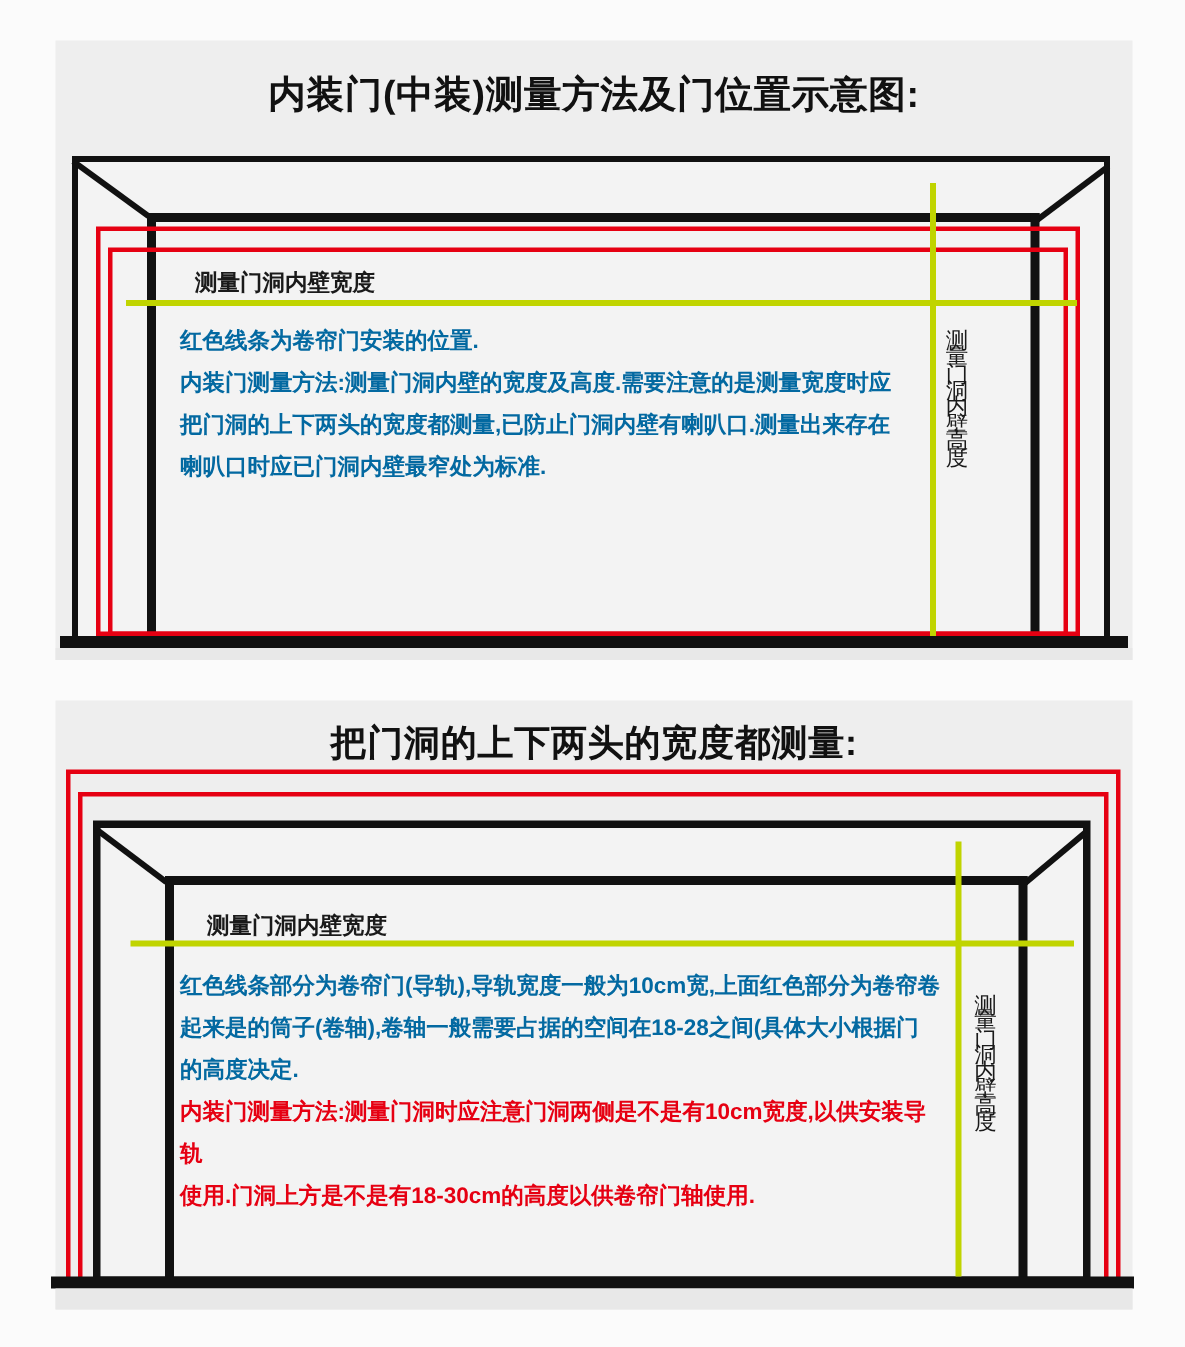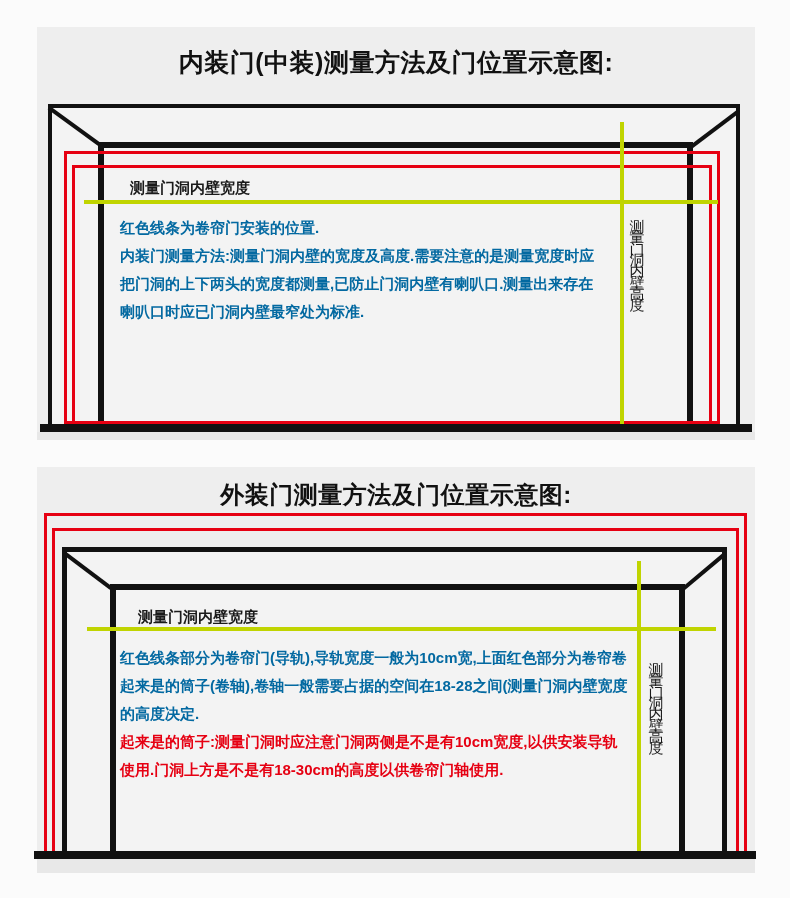--- a/index.html
+++ b/index.html
@@ -51,40 +51,40 @@
 <div class="abs para" style="left:120px;top:214px;width:492px;">红色线条为卷帘门安装的位置.
 内装门测量方法:测量门洞内壁的宽度及高度.需要注意的是测量宽度时应
 把门洞的上下两头的宽度都测量,已防止门洞内壁有喇叭口.测量出来存在
 喇叭口时应已门洞内壁最窄处为标准.</div>
 <div class="abs vlabel" style="left:627px;top:207px;">测量门洞内壁高度</div>
 
 <div class="abs strip" style="left:37px;top:432px;width:718px;height:8px;"></div>
 
 <div class="abs panel" style="left:37px;top:467px;width:718px;height:406px;"></div>
 
-<div class="abs title" style="left:37px;top:479px;font-size:24px;">外装门测量方法及门位置示意图:</div>
+<div class="abs title" style="left:37px;top:479px;font-size:24px;">把门洞的上下两头的宽度都测量:</div>
 
 <div class="abs redrect" style="left:44px;top:513px;width:703px;height:344px;"></div>
 <div class="abs redrect" style="left:52px;top:528px;width:687px;height:329px;"></div>
 
 <div class="abs wall" style="left:62px;top:547px;width:665px;height:309px;border:5px solid #111111;"></div>
 
 <div class="abs diag" style="left:65px;top:551px;width:59px;transform:rotate(37deg);"></div>
 <div class="abs diag" style="left:680px;top:589px;width:57px;transform:rotate(-40deg);"></div>
 
 <div class="abs blackbar" style="left:110px;top:584px;width:575px;height:6px;"></div>
 <div class="abs blackbar" style="left:110px;top:584px;width:6px;height:272px;"></div>
 <div class="abs blackbar" style="left:679px;top:584px;width:6px;height:272px;"></div>
 
 <div class="abs blackbar" style="left:34px;top:851px;width:722px;height:8px;"></div>
 
 <div class="abs yline" style="left:87px;top:627px;width:629px;height:4px;"></div>
 <div class="abs yline" style="left:637px;top:561px;width:4px;height:290px;"></div>
 
 <div class="abs lbl" style="left:138px;top:608px;">测量门洞内壁宽度</div>
 <div class="abs para" style="left:120px;top:644px;width:508px;">红色线条部分为卷帘门(导轨),导轨宽度一般为10cm宽,上面红色部分为卷帘卷
-起来是的筒子(卷轴),卷轴一般需要占据的空间在18-28之间(测量门洞内壁宽度
+起来是的筒子(卷轴),卷轴一般需要占据的空间在18-28之间(具体大小根据门
 的高度决定.</div>
-<div class="abs para" style="left:120px;top:728px;width:508px;color:#e60012;">起来是的筒子:测量门洞时应注意门洞两侧是不是有10cm宽度,以供安装导轨
+<div class="abs para" style="left:120px;top:728px;width:508px;color:#e60012;">内装门测量方法:测量门洞时应注意门洞两侧是不是有10cm宽度,以供安装导轨
 使用.门洞上方是不是有18-30cm的高度以供卷帘门轴使用.</div>
 <div class="abs vlabel" style="left:646px;top:650px;">测量门洞内壁高度</div>
 
 <div class="abs strip" style="left:37px;top:859px;width:718px;height:14px;"></div>
 
 </body></html>

